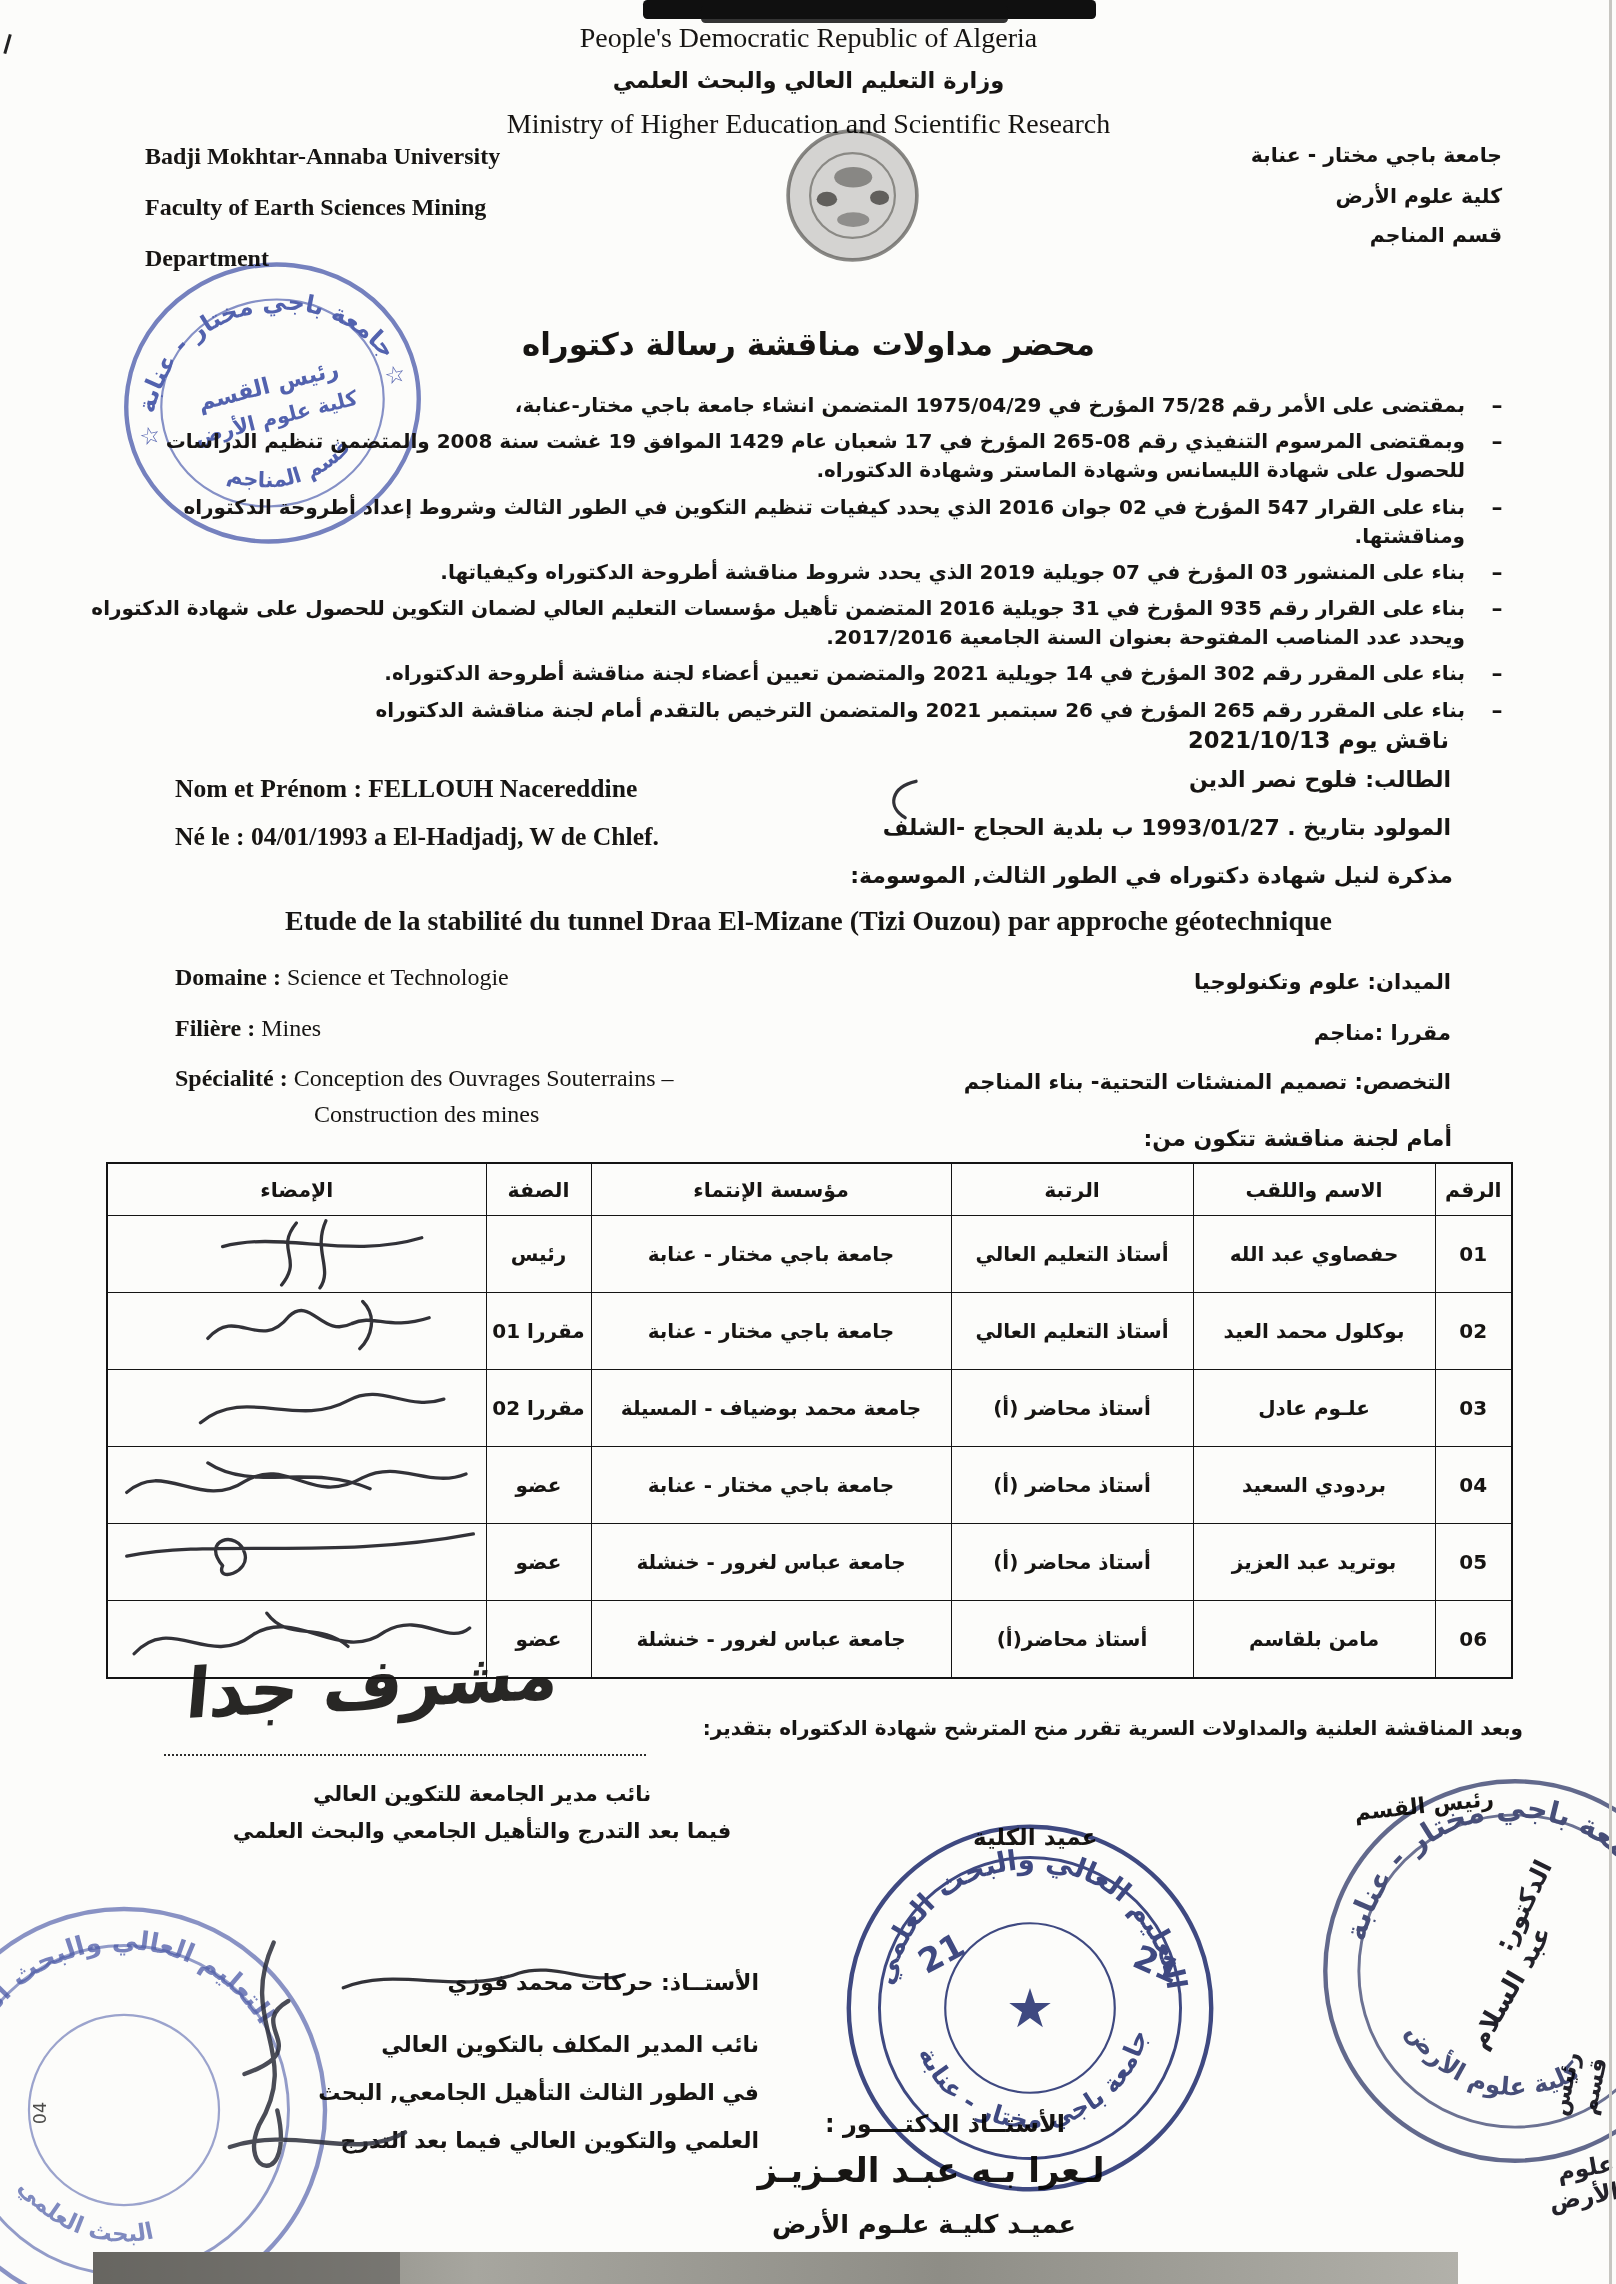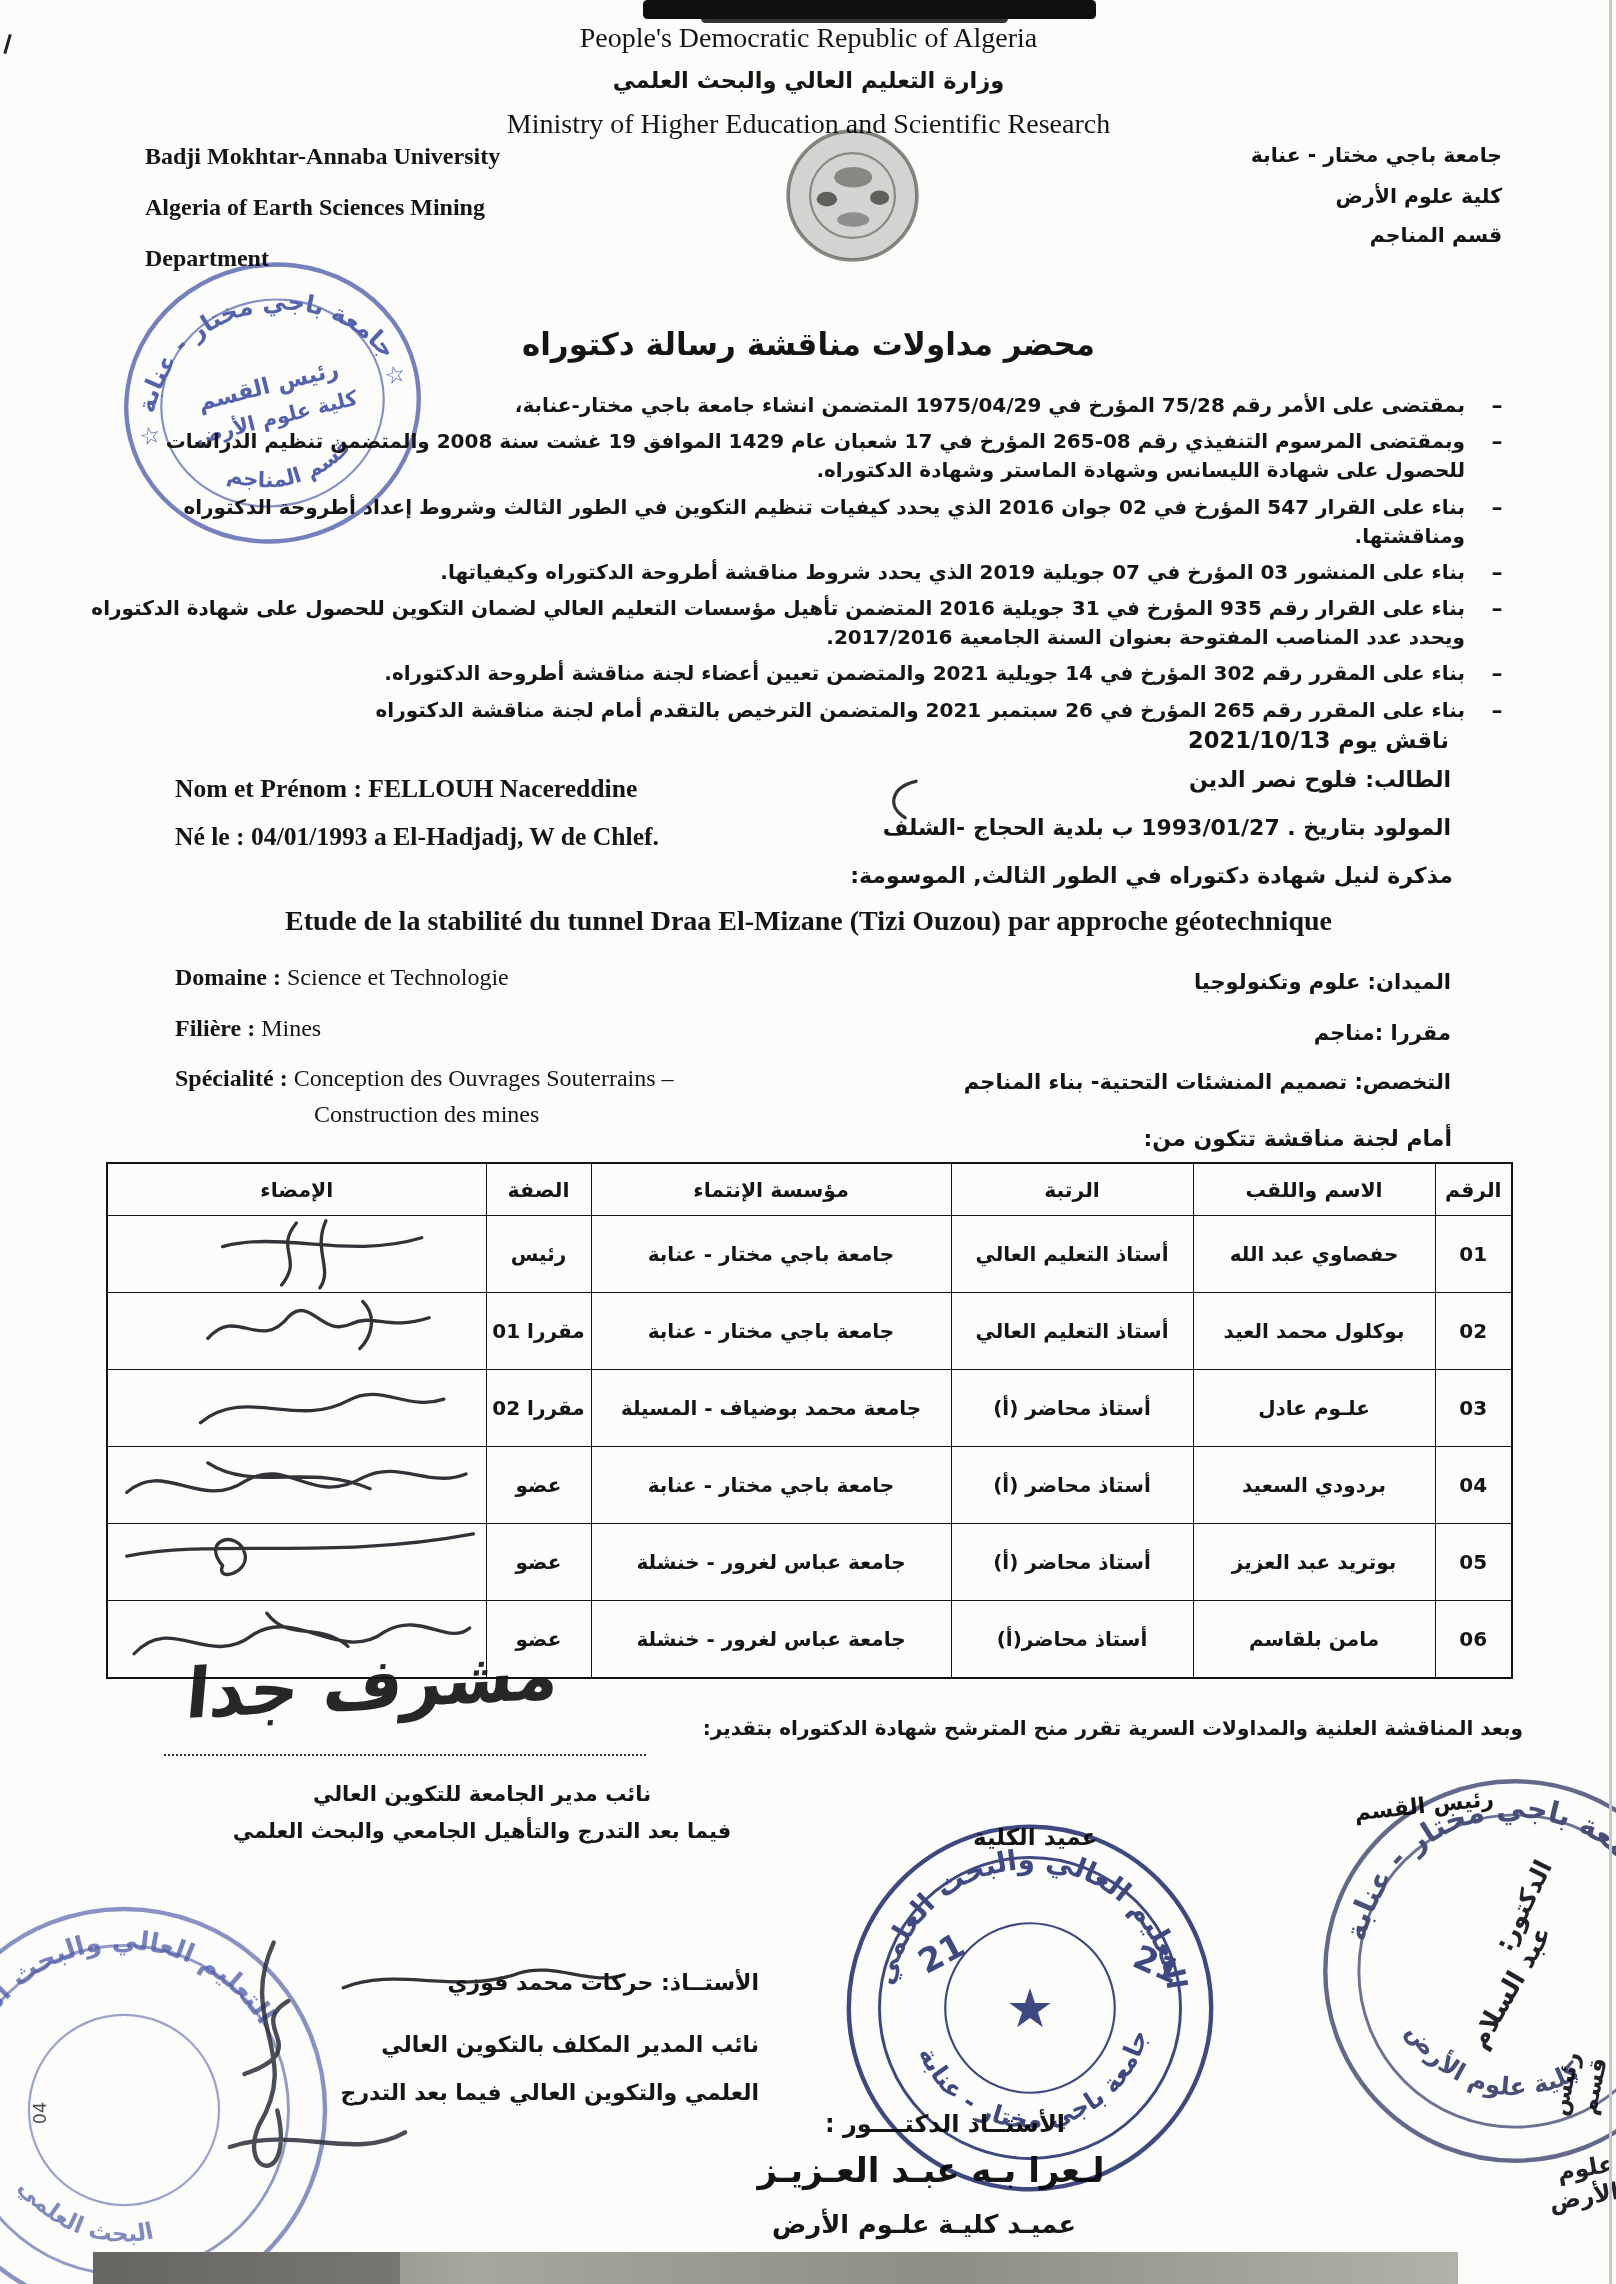--- a/index.html
+++ b/index.html
@@ -37,21 +37,21 @@
 <div id="page">
 
   <div class="abs smudge" style="left:643px;top:0;width:453px;height:19px;"></div>
   <div class="abs smudge" style="left:701px;top:5.8px;width:307px;height:17.5px;opacity:.85;"></div>
 
   <div class="abs serif c" style="left:0;right:0;top:22px;font-size:28px;">People's Democratic Republic of Algeria</div>
   <div class="abs ar c b" style="left:0;right:0;top:67px;font-size:22.6px;">وزارة التعليم العالي والبحث العلمي</div>
   <div class="abs serif c" style="left:0;right:0;top:108px;font-size:28px;">Ministry of Higher Education and Scientific Research</div>
 
   <div class="abs serif" style="left:145px;top:143px;font-size:24px;font-weight:600;">Badji Mokhtar-Annaba University</div>
-  <div class="abs serif" style="left:145px;top:194px;font-size:24px;font-weight:600;">Algeria of Earth Sciences Mining</div>
+  <div class="abs serif" style="left:145px;top:194px;font-size:24px;font-weight:600;">Faculty of Earth Sciences Mining</div>
   <div class="abs serif" style="left:145px;top:245px;font-size:24px;font-weight:600;">Department</div>
 
   <div class="abs ar b" style="right:115px;top:143px;font-size:20.4px;">جامعة باجي مختار - عنابة</div>
   <div class="abs ar b" style="right:115px;top:184px;font-size:20.4px;">كلية علوم الأرض</div>
   <div class="abs ar b" style="right:115px;top:223px;font-size:20.4px;">قسم المناجم</div>
 
   <div class="abs stamp" style="left:783px;top:126px;width:139px;height:139px;">
     <svg viewBox="0 0 190 190" width="139" height="139">
       <circle cx="95" cy="95" r="88" fill="#56544f" opacity=".28"></circle>
       <circle cx="95" cy="95" r="88" fill="none" stroke="#3c3a36" stroke-width="5" opacity=".7"></circle>
@@ -253,20 +253,21 @@
   <div class="abs ar b" style="left:1354px;top:1793px;font-size:22px;transform:rotate(-6deg);">رئيس القسم</div>
 
   <div class="abs ar" style="right:858px;top:1970px;width:482px;text-align:right;font-weight:700;font-size:22px;">
     <div style="position:relative;margin-bottom:26px;">
       <span>الأستــاذ: حركات محمد فوزي</span>
       <svg class="abs" style="right:131px;top:-10.2px;" width="292" height="44" viewBox="0 0 400 60">
         <path class="scrib" d="M10,38 C80,8 170,48 250,18 C300,2 350,36 395,20"></path>
       </svg>
     </div>
     <div style="line-height:48px;">نائب المدير المكلف بالتكوين العالي</div>
+    <div style="line-height:48px;">في الطور الثالث التأهيل الجامعي, البحث</div>
     <div style="line-height:48px;">العلمي والتكوين العالي فيما بعد التدرج</div>
   </div>
 
   <div class="abs ar b c" style="left:770px;top:2110px;width:350px;font-size:24px;">الأستــاذ الدكتــــور :</div>
   <div class="abs ar b c" style="left:734px;top:2150px;width:394px;font-size:34px;">لـعرا بـه عبـد العـزيـز</div>
   <div class="abs ar b c" style="left:734px;top:2209px;width:380px;font-size:25.6px;">عميـد كليـة علـوم الأرض</div>
 
   <div class="abs ar frag" style="left:1475px;top:1891px;font-size:25px;transform:rotate(-64deg);">الدكتور:</div>
   <div class="abs ar frag" style="left:1442px;top:1972px;font-size:26px;transform:rotate(-60deg);">عبد السلام</div>
   <div class="abs ar frag" style="left:1537px;top:2066px;font-size:23.4px;transform:rotate(-78deg);">رئيس قسم</div>

